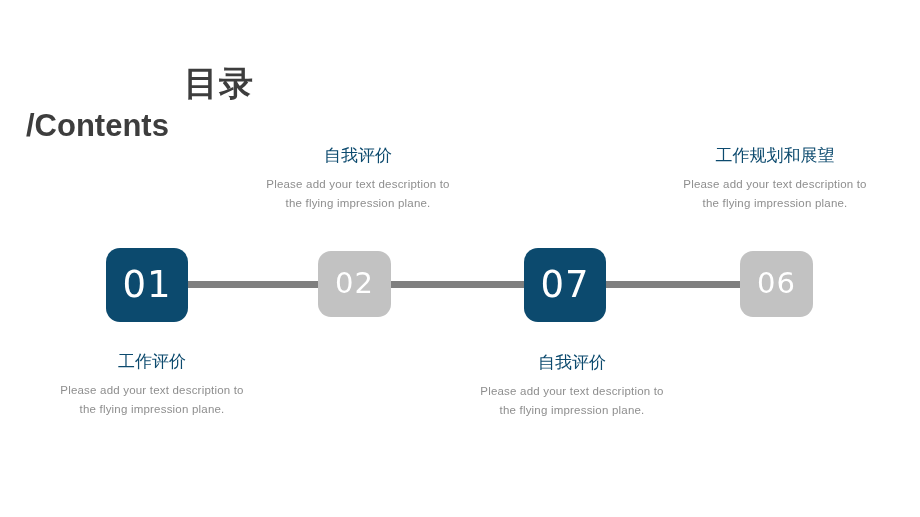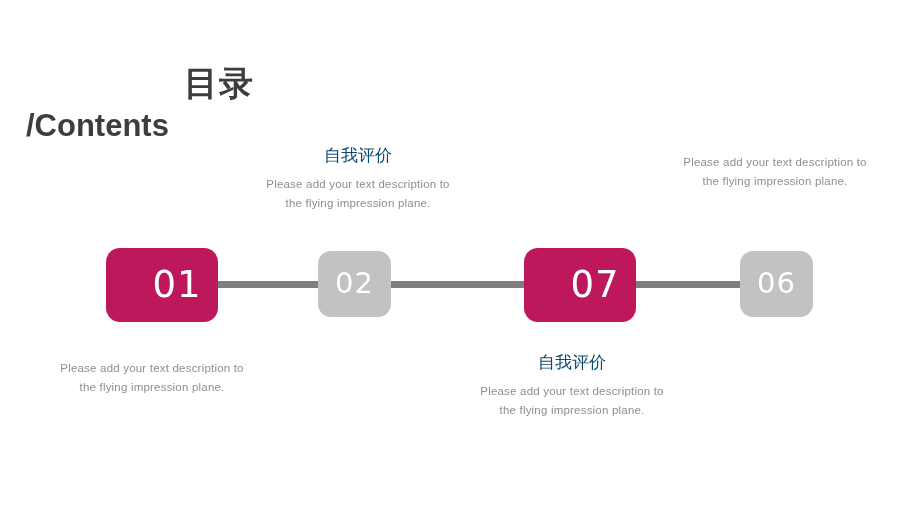--- a/index.html
+++ b/index.html
@@ -70,22 +70,21 @@
   .badge {
     position: absolute;
     display: flex;
     align-items: center;
     justify-content: center;
     color: #ffffff;
     font-weight: normal;
     font-family: "DejaVu Sans", "Liberation Sans", sans-serif;
   }
   .badge-orange {
-    background: #be185d;
-    padding-left: 30px;
+    background: #0c4a6e;
   }
   .badge-gray  {
     background: #c2c2c2;
   }
   .badge-lg {
     width: 82px;
     height: 74px;
     border-radius: 14px;
     font-size: 37px;
   }
@@ -153,20 +152,21 @@
 
     <div class="badge badge-lg badge-orange" style="left:524px; top:248px;">
       <span class="badge-num">07</span>
     </div>
 
     <div class="badge badge-sm badge-gray" style="left:740px; top:251px;">
       <span class="badge-num">06</span>
     </div>
 
     <div class="label-group" style="left:37px; top:350px; width:230px;">
+      <div class="label-heading">工作评价</div>
       <div class="label-desc">
         <span class="line">Please add your text description  to</span>
         <span class="line">the flying impression  plane.</span>
       </div>
     </div>
 
     <div class="label-group" style="left:243px; top:144px; width:230px;">
       <div class="label-heading">自我评价</div>
       <div class="label-desc">
         <span class="line">Please add your text description  to</span>
@@ -176,20 +176,21 @@
 
     <div class="label-group" style="left:457px; top:351px; width:230px;">
       <div class="label-heading">自我评价</div>
       <div class="label-desc">
         <span class="line">Please add your text description  to</span>
         <span class="line">the flying impression  plane.</span>
       </div>
     </div>
 
     <div class="label-group" style="left:660px; top:144px; width:230px;">
+      <div class="label-heading">工作规划和展望</div>
       <div class="label-desc">
         <span class="line">Please add your text description  to</span>
         <span class="line">the flying impression  plane.</span>
       </div>
     </div>
 
   </div>
 </div>
 
 </body></html>

